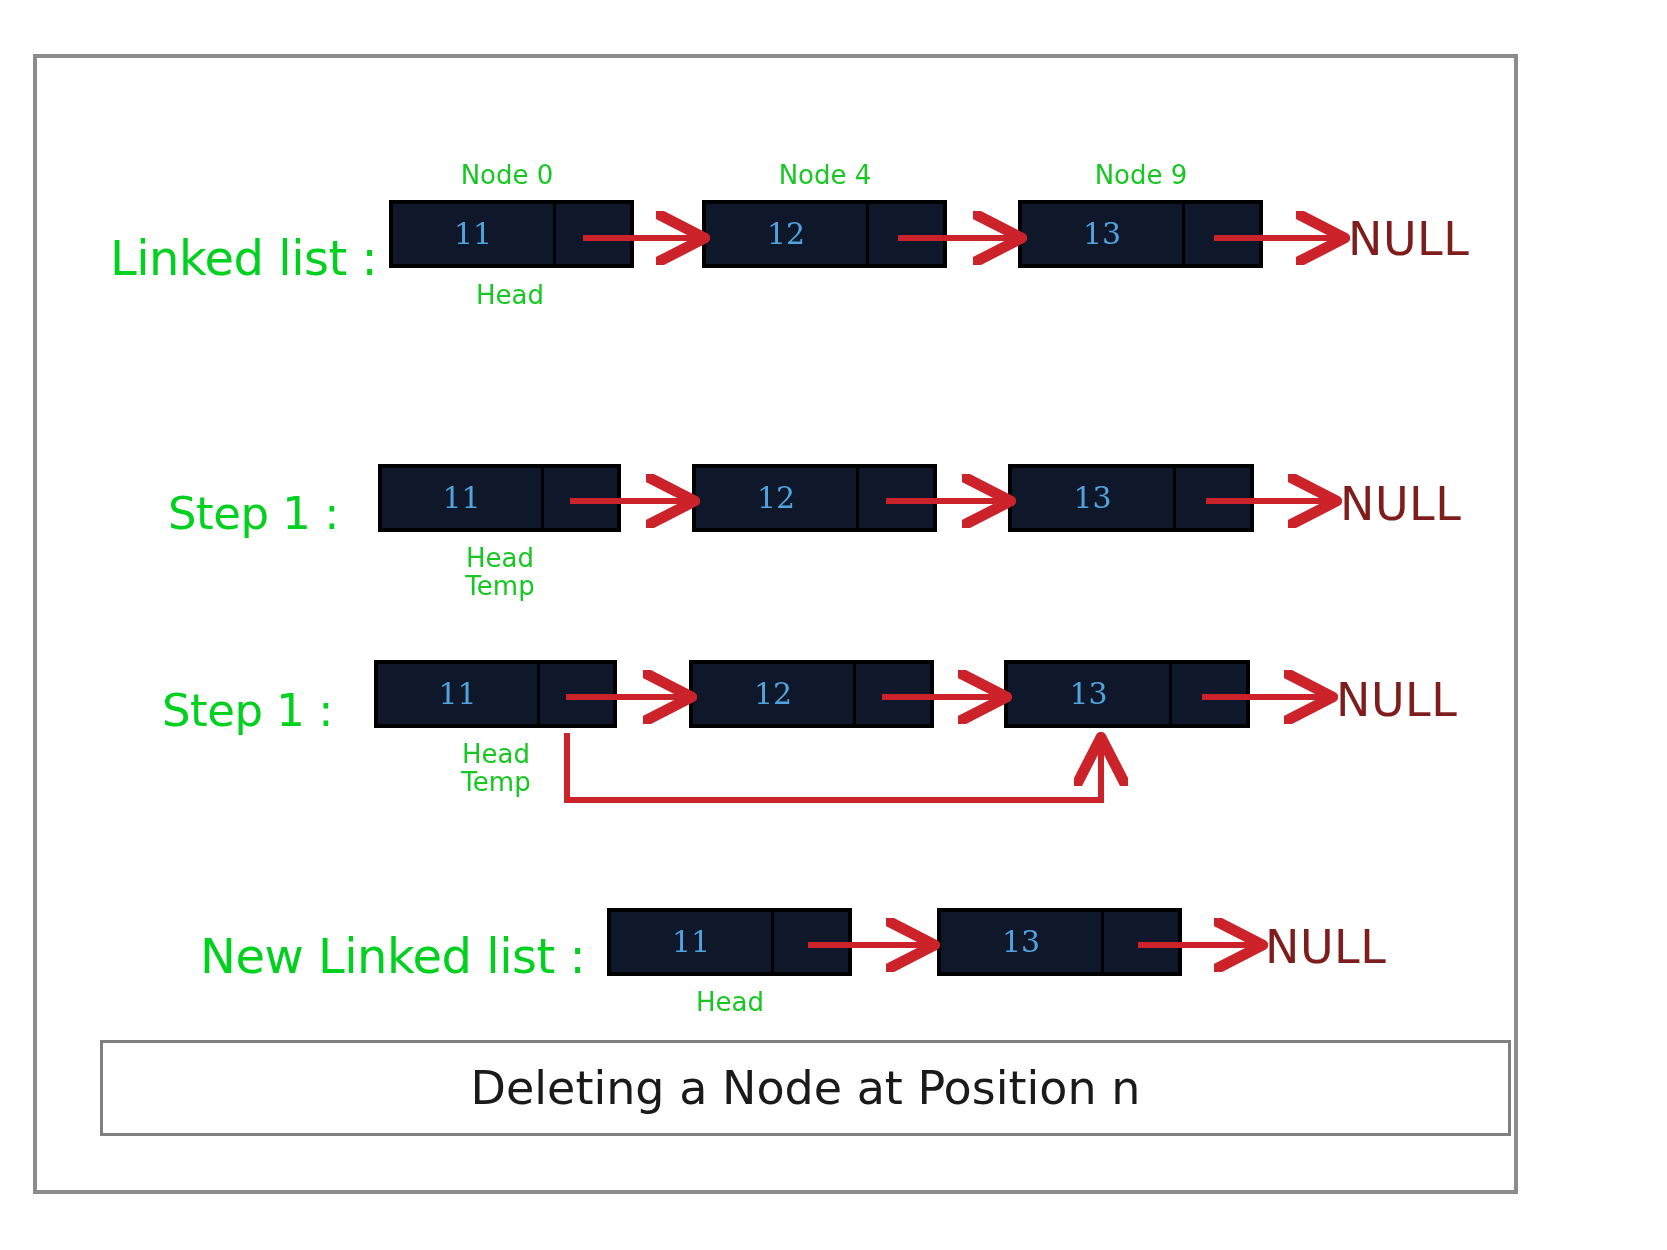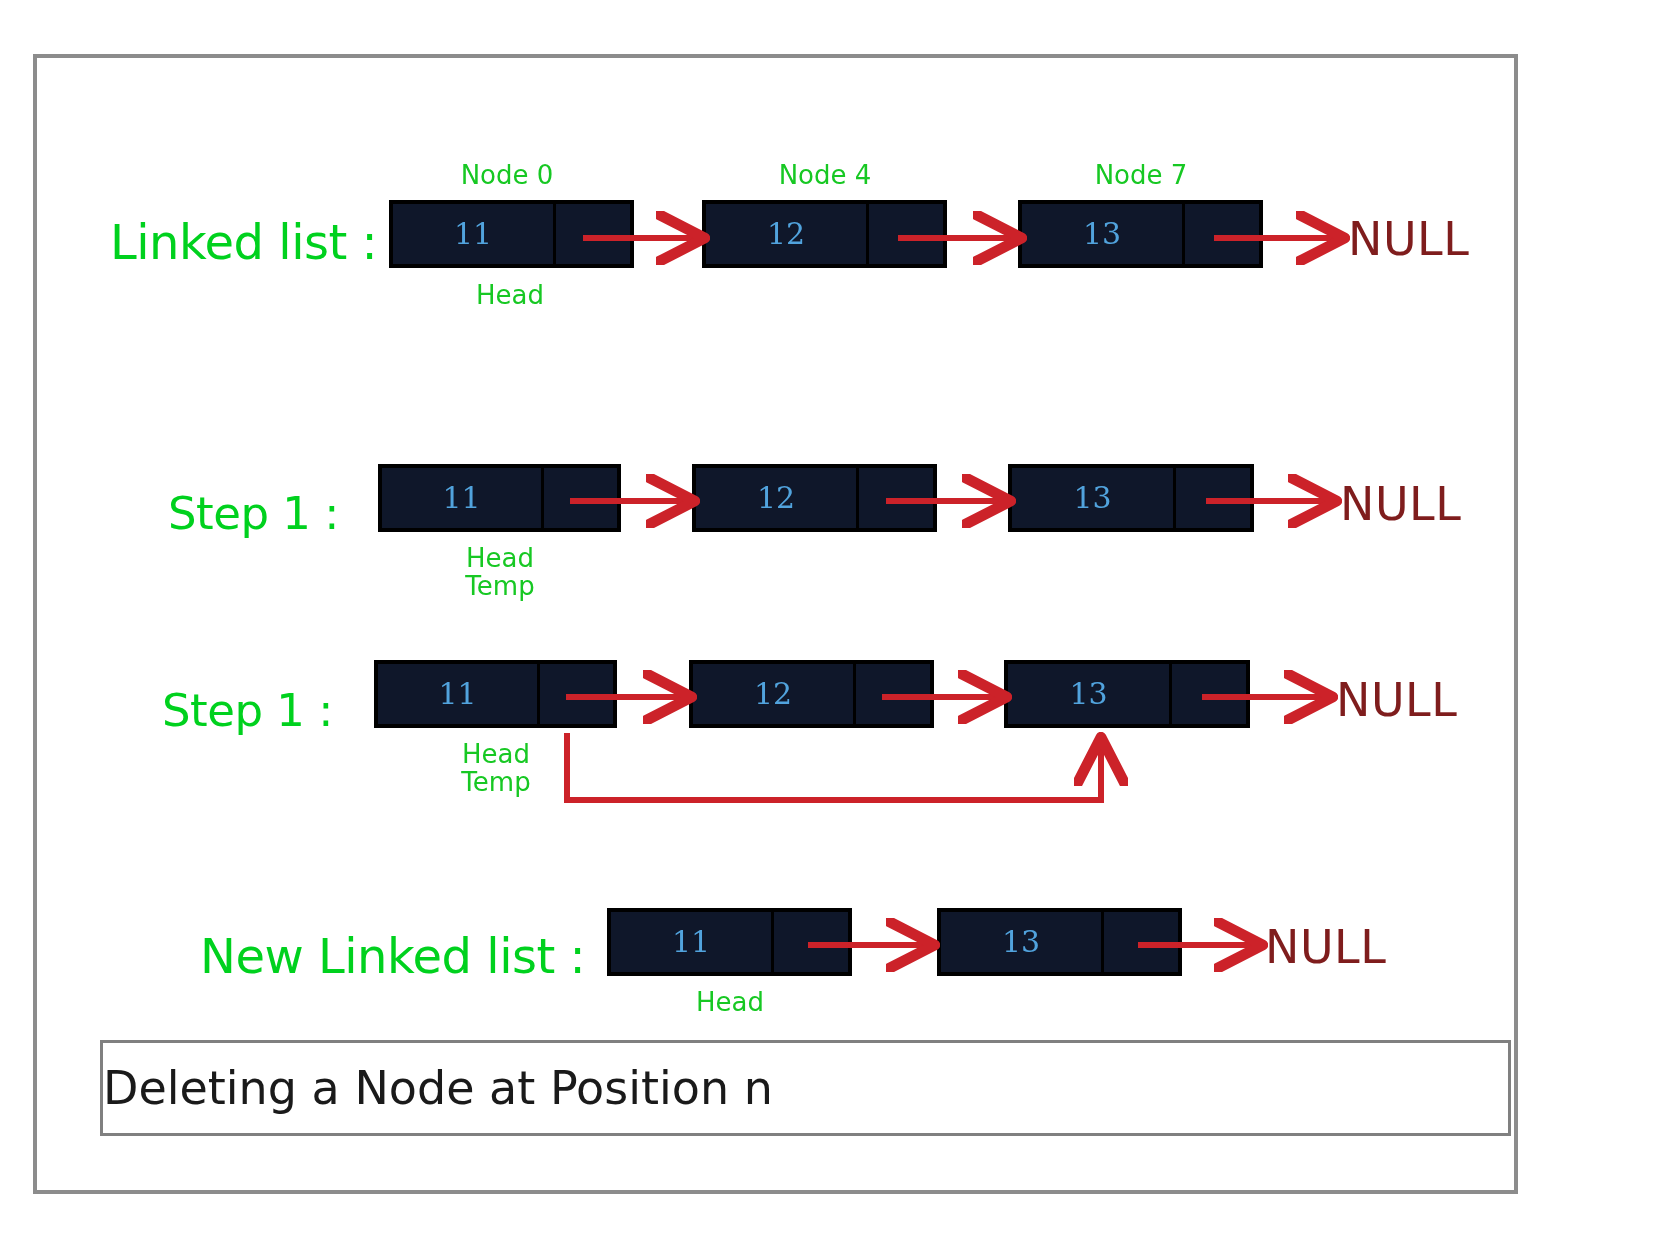--- a/index.html
+++ b/index.html
@@ -88,20 +88,21 @@
   }
 
   
   .caption-box {
     position: absolute;
     box-sizing: border-box;
     border: 3px solid #808080;
     background: #ffffff;
     display: flex;
     align-items: center;
+    justify-content: center;
   }
   .caption-text {
     color: #1a1a1a;
     font-family: "DejaVu Sans", sans-serif;
     font-size: 46px;
     white-space: nowrap;
   }
 
   svg.arrows {
     position: absolute;
@@ -111,25 +112,25 @@
     pointer-events: none;
   }
 </style>
 </head>
 <body>
 
 <div id="canvas">
 
   <div class="outer-frame"></div>
 
-  <div class="abs label-green label-lg" style="left:110px; top:214px;">Linked list :</div>
+  <div class="abs label-green label-lg" style="left:110px; top:230px;">Linked list :</div>
 
   <div class="abs cap-green" style="left:432px; top:160px; width:150px;">Node 0</div>
   <div class="abs cap-green" style="left:750px; top:160px; width:150px;">Node 4</div>
-  <div class="abs cap-green" style="left:1066px; top:160px; width:150px;">Node 7</div>
+  <div class="abs cap-green" style="left:1066px; top:160px; width:150px;">Node 9</div>
 
   <div class="node" style="left:389px; top:200px; width:245px; height:68px;">
     <div class="data-cell" style="width:163px;">
       <span class="val">11</span>
     </div>
     <div class="ptr-cell"></div>
   </div>
 
   <div class="node" style="left:702px; top:200px; width:245px; height:68px;">
     <div class="data-cell" style="width:163px;">

